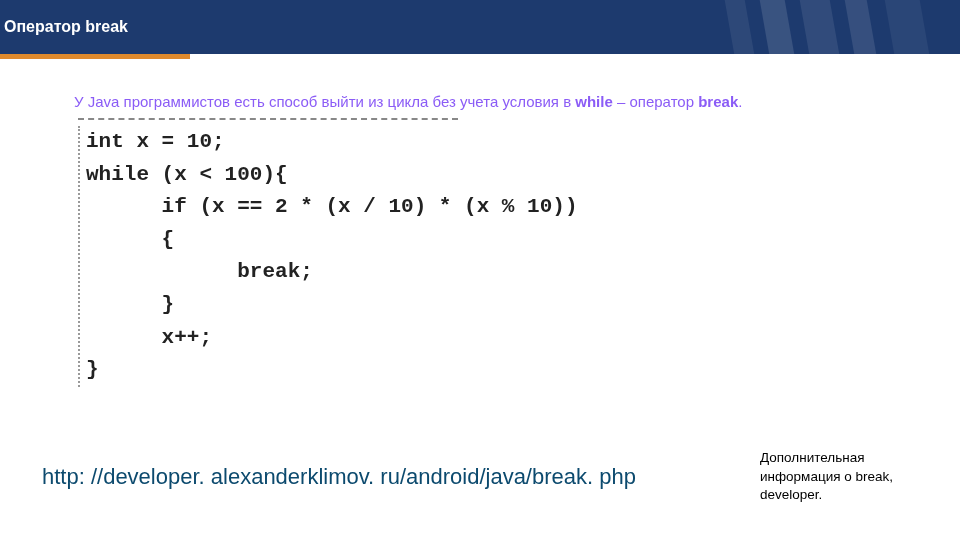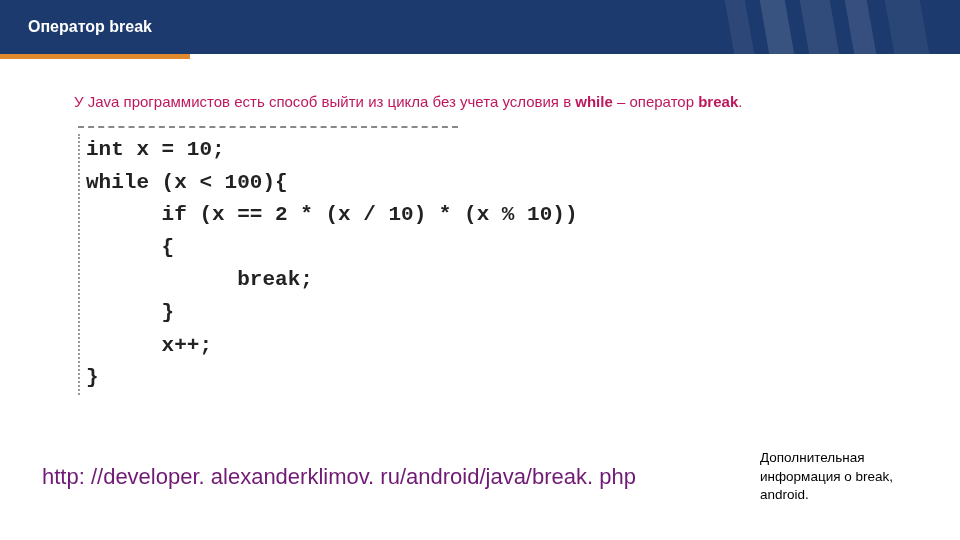--- a/index.html
+++ b/index.html
@@ -10,21 +10,21 @@
     background: #ffffff;
     position: relative;
     overflow: hidden;
   }
   .header {
     background: #1d3a6e;
     height: 54px;
     position: relative;
     display: flex;
     align-items: center;
-    padding-left: 28px;
+    padding-left: 4px;
     color: #ffffff;
     font-size: 16px;
     font-weight: bold;
   }
   .header-stripes {
     position: absolute;
     top: 0;
     right: 0;
     height: 54px;
     width: 250px;
@@ -49,22 +49,22 @@
     top: 54px;
     width: 190px;
     height: 5px;
     background: #e08a2d;
   }
   .content {
     padding: 38px 60px 0 74px;
   }
   .intro {
     font-size: 15px;
-    color: #be185d;
-    margin-bottom: 14px;
+    color: #8b5cf6;
+    margin-bottom: 6px;
     line-height: 1.35;
   }
   .intro .bold { font-weight: bold; }
   .code-area {
     margin-left: 4px;
     margin-bottom: 22px;
   }
   .dashline-top {
     border-top: 2px dashed #888;
     width: 380px;
@@ -85,21 +85,21 @@
     left: 42px;
     right: 30px;
     bottom: 36px;
     display: flex;
     align-items: center;
     justify-content: space-between;
     gap: 14px;
   }
   .link {
     font-size: 22px;
-    color: #701a75;
+    color: #0c4a6e;
     white-space: nowrap;
   }
   .extra {
     font-size: 13.5px;
     color: #000;
     line-height: 1.35;
     width: 170px;
   }
 </style>
 </head>
@@ -130,14 +130,14 @@
 <span>      {</span>
 <span>            break;</span>
 <span>      }</span>
 <span>      x++;</span>
 <span>}</span></div>
   </div>
 </div>
 
 <div class="footer">
   <div class="link">http: //developer. alexanderklimov. ru/android/java/break. php</div>
-  <div class="extra">Дополнительная информация о break, android.</div>
+  <div class="extra">Дополнительная информация о break, developer.</div>
 </div>
 
 </body></html>

